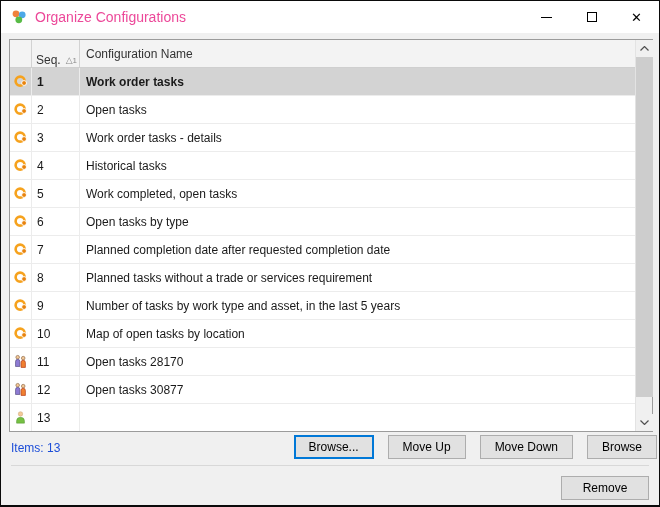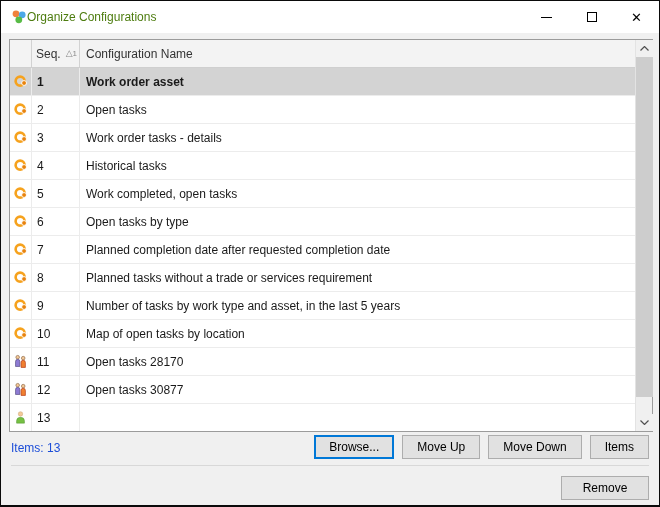--- a/index.html
+++ b/index.html
@@ -10,55 +10,55 @@
     border:1px solid #0a0a0a; border-bottom-width:2px;
     overflow:hidden; cursor:default;
     font-size:12px; color:#1a1a1a;
   }
   
   .titlebar{
     position:absolute; top:0; left:0; right:0; height:32px;
     background:#ffffff; display:flex; align-items:center;
   }
   .titlebar .app-icon{ width:16px; height:16px; margin-left:10px; flex:0 0 auto; }
-  .titlebar .title-text{ font-size:12px; color:#4d7c0f; flex:1 1 auto; white-space:nowrap; }
+  .titlebar .title-text{ margin-left:8px; font-size:14px; color:#ec4899; flex:1 1 auto; white-space:nowrap; }
   .win-controls{ display:flex; height:100%; }
   .win-btn{ width:45px; height:100%; display:flex; align-items:center; justify-content:center; }
   .min-bar{ width:11px; height:1px; background:#000; }
   .max-box{ width:10px; height:10px; border:1px solid #000; }
   .close-x{ font-size:13px; color:#000; line-height:1; }
   
   .grid{
     position:absolute; left:8px; top:38px; width:644px; height:393px;
     background:#ffffff; border:1px solid #9b9b9b;
   }
   .grid-inner{ position:absolute; left:0; top:0; right:17px; bottom:0; overflow:hidden; }
   .hdr-row{ display:flex; height:28px; background:#f3f3f3; border-bottom:1px solid #cfcfcf; color:#333; }
   .hdr-cell{ display:flex; align-items:center; border-right:1px solid #d2d2d2; padding:0 4px; }
   .hc-icon{ width:22px; padding:0; }
-  .hc-seq{ width:48px; }
+  .hc-seq{ width:48px;align-items:flex-end; }
   .hc-name{ flex:1; border-right:none; padding-left:6px; }
   .sort-glyph{ margin-left:5px; font-size:9px; color:#8a8a8a; display:flex; align-items:flex-start; }
   .sort-glyph .tri{ font-size:9px; line-height:10px; }
   .sort-glyph .ord{ font-size:8px; line-height:12px; }
   .row{ display:flex; height:28px; background:#fff; border-bottom:1px solid #ececec; }
   .row.selected{ background:#d3d3d3; font-weight:bold; }
   .cell{ display:flex; align-items:center; border-right:1px solid #ececec; }
   .cell-icon{ width:22px; justify-content:center; }
   .cell-seq{ width:48px; padding-left:5px; }
   .cell-name{ flex:1; border-right:none; padding-left:6px; white-space:nowrap; overflow:hidden; }
   .row-icon{ width:15px; height:15px; display:block; }
   
   .vscroll{ position:absolute; top:0; right:0; bottom:0; width:17px; background:#f0f0f0; border-left:1px solid #e3e3e3; }
   .scroll-btn{ position:absolute; left:0; width:17px; height:17px; display:flex; align-items:center; justify-content:center; background:#f0f0f0; }
   .scroll-up{ top:0; } .scroll-down{ bottom:0; }
   .scroll-thumb{ position:absolute; left:0; top:17px; width:17px; height:340px; background:#cdcdcd; }
   
   .items-label{ position:absolute; left:10px; top:440px; color:#1d4ed8; }
-  .btn-row{ position:absolute; top:434px; right:10px; display:flex; gap:8px;padding-left:38px; }
+  .btn-row{ position:absolute; top:434px; right:2px; display:flex; gap:14px;padding-left:38px; }
   .btn{
     height:24px; padding:0 14px; background:#e1e1e1; border:1px solid #adadad;
     font-size:12px; color:#000; display:flex; align-items:center; justify-content:center;
     cursor:pointer; white-space:nowrap;
   }
   .btn.focused{ border:2px solid #0078d7; padding:0 13px; }
   .separator{ position:absolute; top:464px; left:10px; right:10px; height:1px; background:#d8d8d8; }
   .close-btn{ position:absolute; top:475px; right:10px; width:88px; height:24px; }
 </style>
 </head>
@@ -103,21 +103,21 @@
       </div>
       <div id="table-body">
   <div class="row selected">
     <div class="cell cell-icon">
               <svg class="row-icon" viewBox="0 0 16 16">
                 <circle cx="7.6" cy="7.6" r="4.8" fill="none" stroke="#f6a21d" stroke-width="2.8"></circle>
                 <circle cx="11.8" cy="9.6" r="2.6" fill="#e8820c" stroke="#ffffff" stroke-width="1"></circle>
               </svg>
             </div>
     <div class="cell cell-seq">1</div>
-    <div class="cell cell-name">Work order asset</div>
+    <div class="cell cell-name">Work order tasks</div>
   </div>
 
   <div class="row">
     <div class="cell cell-icon">
               <svg class="row-icon" viewBox="0 0 16 16">
                 <circle cx="7.6" cy="7.6" r="4.8" fill="none" stroke="#f6a21d" stroke-width="2.8"></circle>
                 <circle cx="11.8" cy="9.6" r="2.6" fill="#e8820c" stroke="#ffffff" stroke-width="1"></circle>
               </svg>
             </div>
     <div class="cell cell-seq">2</div>
@@ -264,19 +264,19 @@
       </div>
     </div>
   </div>
 
   <div class="items-label">Items: 13</div>
 
   <div class="btn-row">
     <button class="btn focused">Browse...</button>
     <button class="btn">Move Up</button>
     <button class="btn">Move Down</button>
-    <button class="btn">Items</button>
+    <button class="btn">Browse</button>
   </div>
 
   <div class="separator"></div>
 
   <button class="btn close-btn">Remove</button>
 </div>
 
 </body></html>

